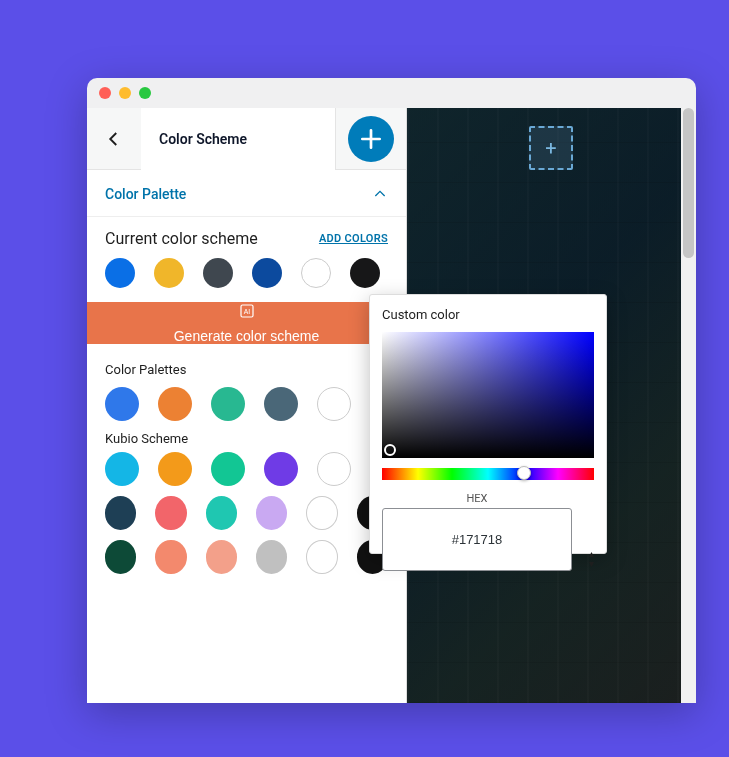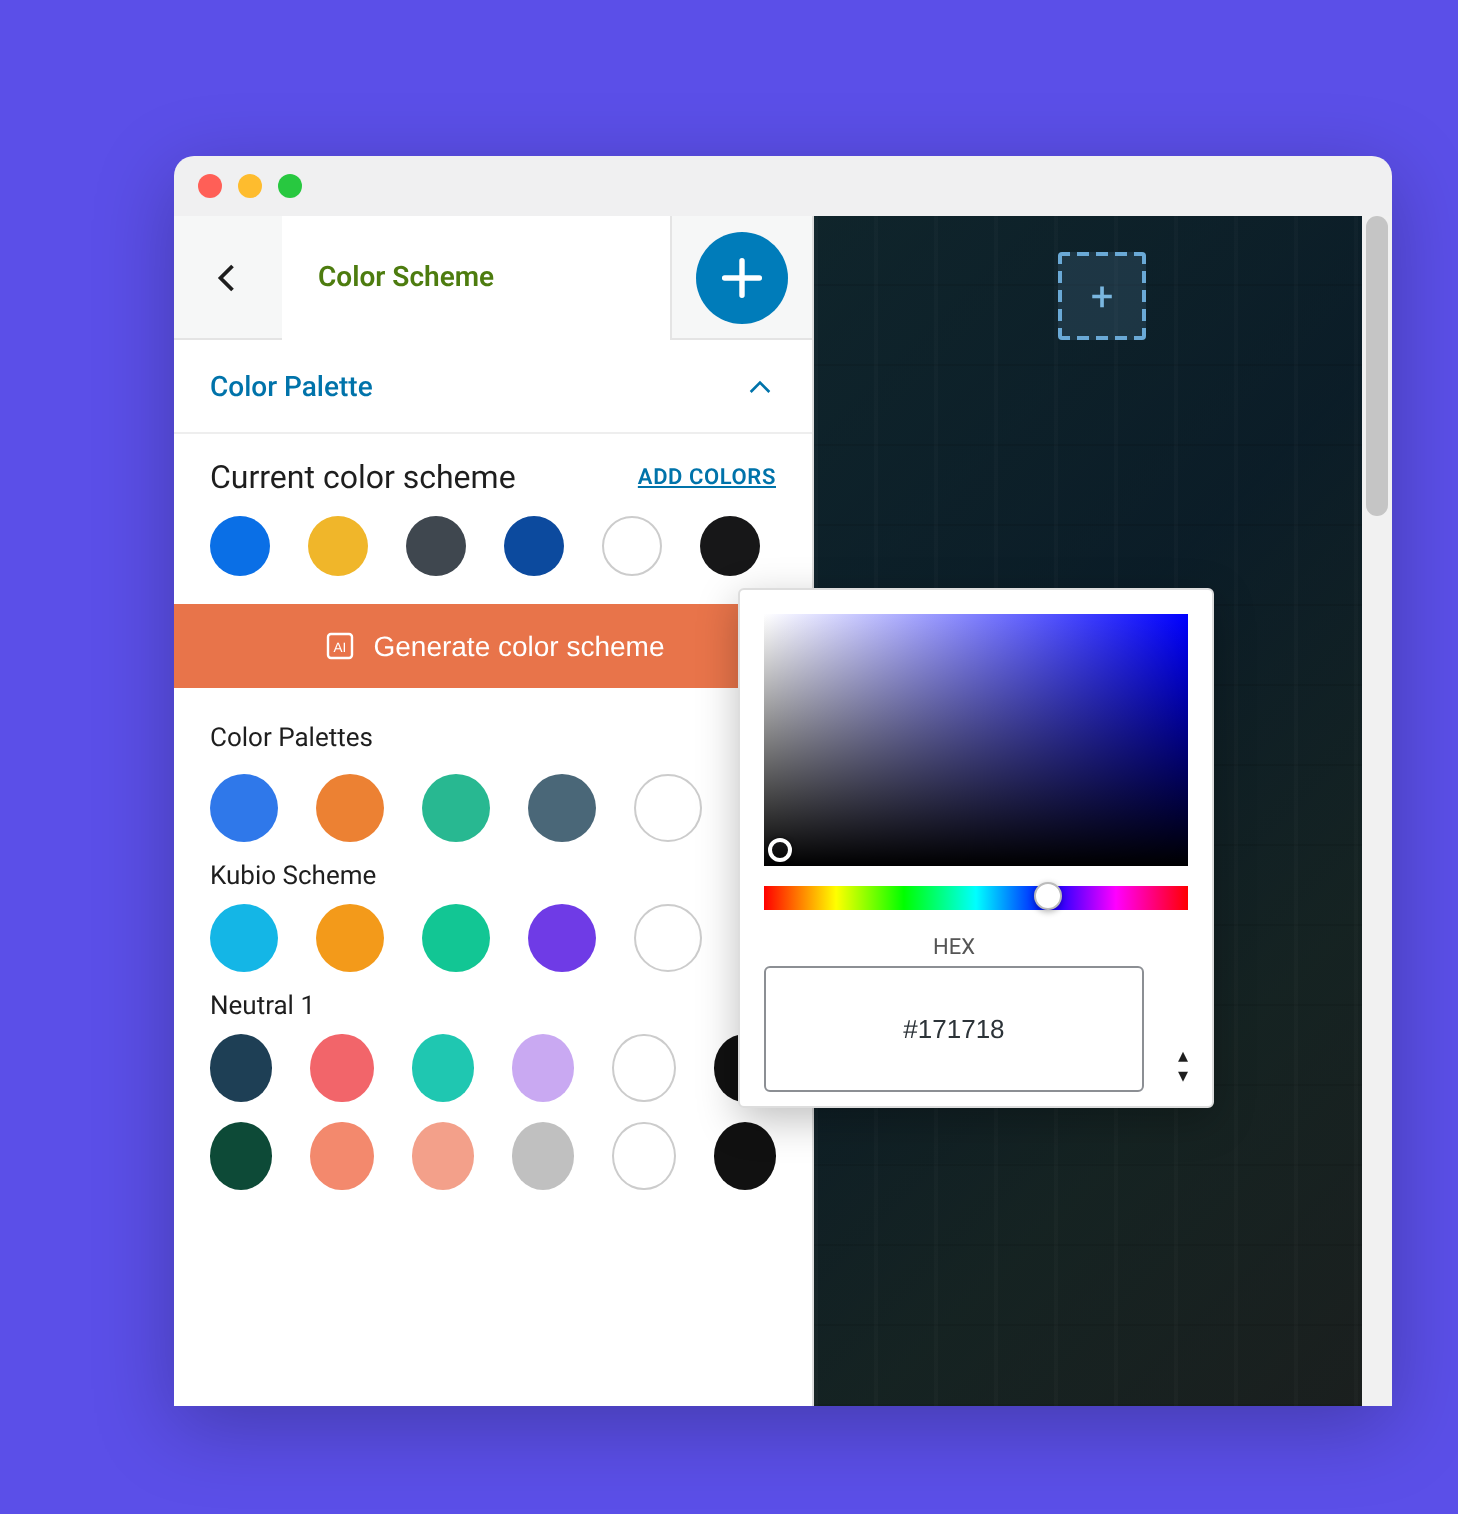--- a/index.html
+++ b/index.html
@@ -63,21 +63,21 @@
   .back-btn svg { width: 18px; height: 18px; }
   .title-tab {
     background: #fff;
     height: 62px;
     flex: 1;
     display: flex;
     align-items: center;
     padding: 16px 18px;
     font-weight: 600;
     font-size: 14px;
-    color: #4d7c0f;
+    color: #0f172a;
     border-right: 1px solid #e4e4e4;
   }
   .add-btn {
     width: 46px;
     height: 46px;
     background: #007cba;
     border-radius: 50%;
     display: flex;
     align-items: center;
     justify-content: center;
@@ -141,20 +141,21 @@
     width: calc(100% + 36px);
     margin: 4px -18px 18px;
     height: 42px;
     display: flex;
     align-items: center;
     justify-content: center;
     gap: 8px;
     font-size: 14px;
     font-weight: 500;
     cursor: pointer;
+    flex-direction: column;
   }
   .gen-btn svg { width: 18px; height: 18px; }
 
   .more-label { font-size: 13px; color: #1e1e1e; margin-bottom: 10px; }
   .palette-name { font-size: 13px; color: #1e1e1e; margin: 4px 0 6px; }
   .palette-swatches { display: flex; gap: 19px; margin-bottom: 10px; }
   .ps {
     width: 34px; height: 34px; border-radius: 50%; cursor: pointer;
   }
   .ps.white { border: 1px solid #ccc; }
@@ -346,21 +347,20 @@
               <div class="ps white" style="background: rgb(255, 255, 255);"></div>
             </div>
             <div class="palette-name">Kubio Scheme</div>
             <div class="palette-swatches">
               <div class="ps" style="background: rgb(20, 182, 230);"></div>
               <div class="ps" style="background: rgb(243, 154, 26);"></div>
               <div class="ps" style="background: rgb(18, 198, 148);"></div>
               <div class="ps" style="background: rgb(111, 59, 230);"></div>
               <div class="ps white" style="background: rgb(255, 255, 255);"></div>
             </div>
-            <div class="palette-name">Neutral 1</div>
             <div class="palette-swatches">
               <div class="ps" style="background: rgb(30, 63, 85);"></div>
               <div class="ps" style="background: rgb(242, 101, 106);"></div>
               <div class="ps" style="background: rgb(31, 199, 177);"></div>
               <div class="ps" style="background: rgb(201, 169, 242);"></div>
               <div class="ps white" style="background: rgb(255, 255, 255);"></div>
               <div class="ps" style="background: rgb(17, 17, 17);"></div>
             </div>
             <div class="palette-swatches">
               <div class="ps" style="background: rgb(13, 74, 55);"></div>
@@ -380,20 +380,21 @@
       </div>
       <div class="scrollbar">
         <div class="thumb"></div>
       </div>
     </div>
 
   </div>
 </div>
 
 <div class="picker">
+  <div class="picker-title">Custom color</div>
   <div class="sv-area">
     <div class="sv-handle"></div>
   </div>
   <div class="hue">
     <div class="hue-handle"></div>
   </div>
   <div class="hex-row">
     <div class="hex-col">
       <div class="hex-label">HEX</div>
       <input class="hex-input" value="#171718" style="">

